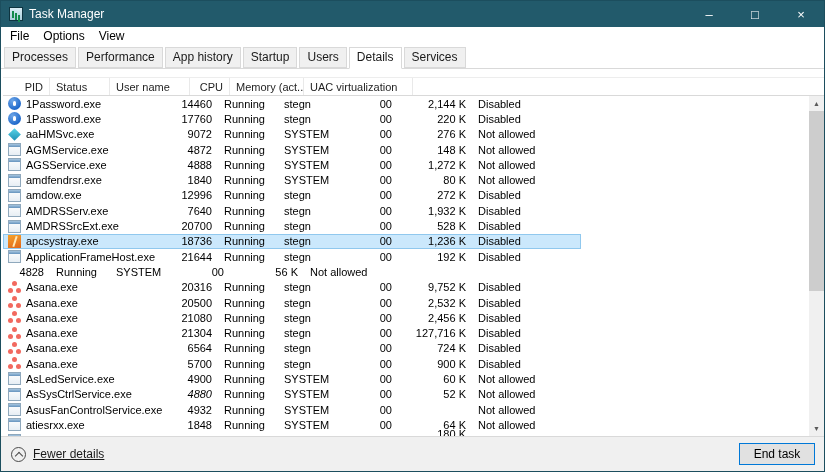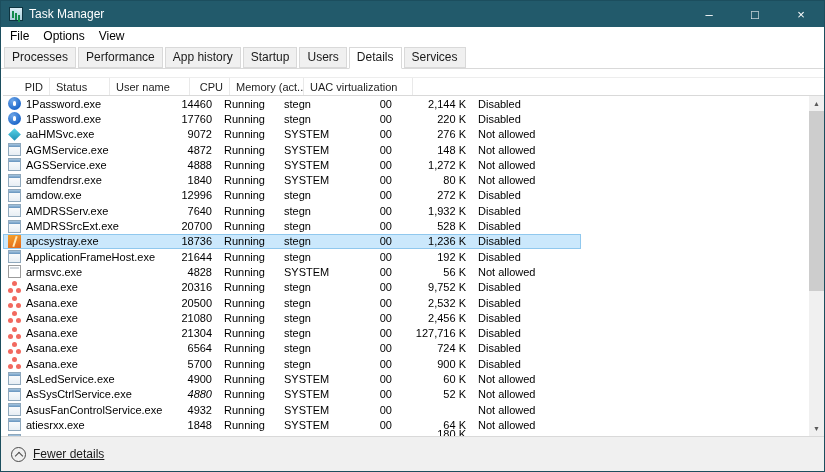--- a/index.html
+++ b/index.html
@@ -257,24 +257,20 @@
             <span class="nm">ApplicationFrameHost.exe</span>
           </div>
           <div class="cell pid r" style="width: 47px;">21644</div>
           <div class="cell status" style="width: 60px;">Running</div>
           <div class="cell user" style="width: 80px;">stegn</div>
           <div class="cell cpu r" style="width: 40px;">00</div>
           <div class="cell memory r" style="width: 74px;">192 K</div>
           <div class="cell uac" style="width: 109px;">Disabled</div>
         </div>
         <div class="row">
-          <div class="cell name" style="width: 168px;">
-            <span class="ic ic-plain"></span>
-            <span class="nm">armsvc.exe</span>
-          </div>
           <div class="cell pid r" style="width: 47px;">4828</div>
           <div class="cell status" style="width: 60px;">Running</div>
           <div class="cell user" style="width: 80px;">SYSTEM</div>
           <div class="cell cpu r" style="width: 40px;">00</div>
           <div class="cell memory r" style="width: 74px;">56 K</div>
           <div class="cell uac" style="width: 109px;">Not allowed</div>
         </div>
         <div class="row">
           <div class="cell name" style="width: 168px;">
             <span class="ic ic-asana"></span>
@@ -413,15 +409,16 @@
       <div class="sb-thumb"></div>
       <div class="sb-btn down">▼</div>
     </div>
   </div>
 
   <div class="statusbar">
     <div class="fewer">
       <span class="circle-chevron"></span>
       <span>Fewer details</span>
     </div>
+    <button class="endtask">End task</button>
   </div>
 
 </div>
 
 </body></html>

